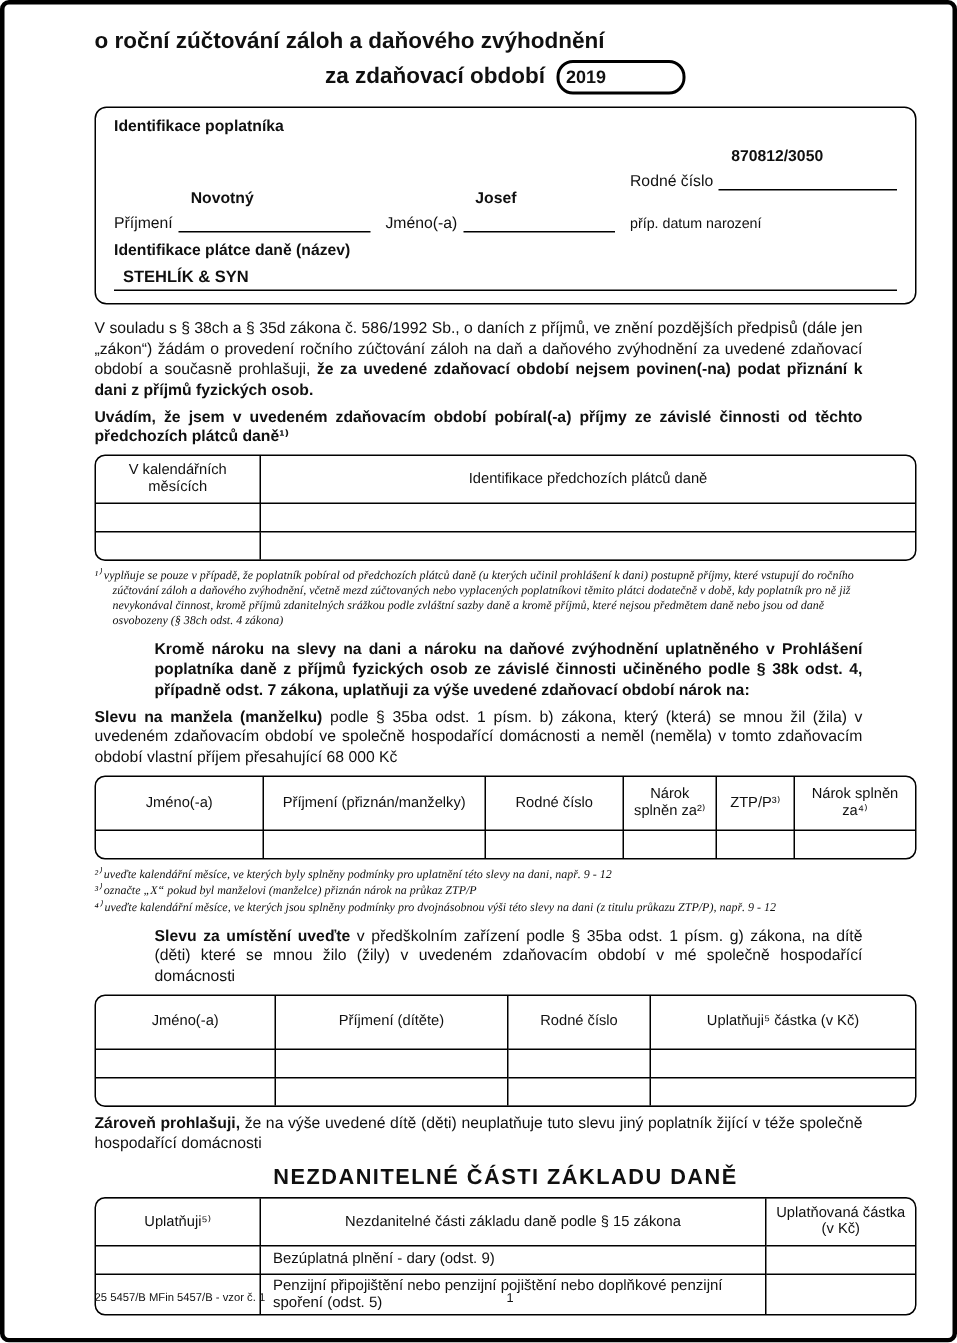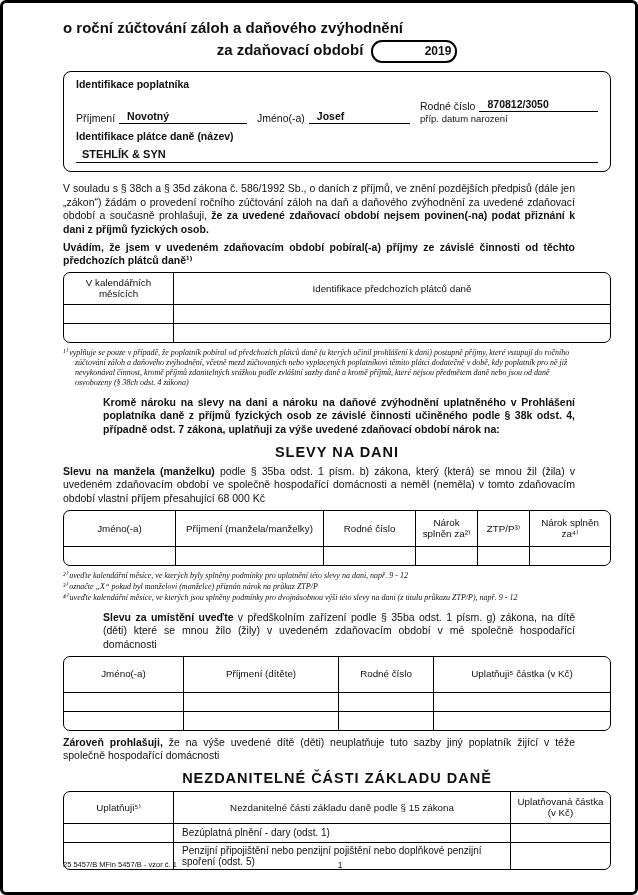--- a/index.html
+++ b/index.html
@@ -11,32 +11,32 @@
     padding:14px 18px 6px 60px; overflow:hidden; position:relative;
   }
   .content { width:548px; }
   .narrow { padding-right:36px; }
   .title { text-align:center; font-size:27px; font-weight:bold; letter-spacing:10px; margin:4px 0 2px; }
   .sub1 { text-align:left; font-size:15px; font-weight:bold; margin:2px 0; }
   .sub2 { text-align:center; font-size:15px; font-weight:bold; margin:4px 0 8px; }
   .yearbox {
     display:inline-block; min-width:86px; border:2px solid #000; border-radius:11px;
     font-size:12px; font-weight:bold; padding:2px 4px 3px; margin-left:8px;
-    vertical-align:middle; text-align:right;
+    vertical-align:middle; text-align:left;
   }
   .idbox { border:1.5px solid #000; border-radius:8px; padding:6px 12px 8px; margin:2px 0 10px; }
   .idbox .bt { font-weight:bold; font-size:10.5px; }
   .idrow { display:flex; align-items:flex-end; margin-top:8px; font-size:10.5px; }
   .lbl { white-space:nowrap; padding-right:4px; }
-  .fld { border-bottom:1px solid #000; font-weight:bold; padding:0 4px 1px 8px; min-height:12px; }
+  .fld { border-bottom:1px solid #000; font-weight:bold; padding:0 4px 16px 8px; min-height:12px; }
   .grow13 { flex:1.3; } .grow10 { flex:1; }
   .rcg { width:178px; margin-left:10px; }
   .rcline { display:flex; align-items:flex-end; }
   .rcline .fld { flex:1; }
-  .rcnote { font-size:9.5px; margin-top:1px; }
+  .rcnote { font-size:9.5px; margin-top:17px; }
   .payerlbl { font-weight:bold; font-size:10.5px; margin-top:6px; }
   .payerfld { border-bottom:1px solid #000; font-weight:bold; font-size:11px; padding:6px 4px 2px 6px; }
   .para { font-size:10.5px; line-height:1.3; text-align:justify; margin:0 0 4px; }
   .mt8 { margin-top:8px;margin-left:40px; } .mt5 { margin-top:5px; }
   .b { font-weight:bold; }
   .fnote { font-size:8px; font-style:italic; line-height:1.25; padding-left:12px; text-indent:-12px; margin:1px 0; }
   .fnblock { margin:5px 0 6px;font-family:Liberation Serif, serif; }
   .tblwrap { border:1.5px solid #000; border-radius:7px; overflow:hidden; margin:3px 0 3px; }
   .tblwrap table { border-collapse:collapse; width:calc(100% + 2px); margin:-1px; table-layout:fixed;padding-left:13px; }
   .tblwrap th, .tblwrap td { border:1px solid #000; font-weight:normal; font-size:9.8px; padding:2px 6px; }
@@ -105,38 +105,37 @@
       </tbody>
         </table>
     </div>
 
     <div class="fnblock">
       <div class="fnote narrow">¹⁾ vyplňuje se pouze v případě, že poplatník pobíral od předchozích plátců daně (u kterých učinil prohlášení k dani) postupně příjmy, které vstupují do ročního zúčtování záloh a daňového zvýhodnění, včetně mezd zúčtovaných nebo vyplacených poplatníkovi těmito plátci dodatečně v době, kdy poplatník pro ně již nevykonával činnost, kromě příjmů zdanitelných srážkou podle zvláštní sazby daně a kromě příjmů, které nejsou předmětem daně nebo jsou od daně osvobozeny (§ 38ch odst. 4 zákona)</div>
     </div>
 
     <p class="para narrow b mt8">Kromě nároku na slevy na dani a nároku na daňové zvýhodnění uplatněného v Prohlášení poplatníka daně z příjmů fyzických osob ze závislé činnosti učiněného podle § 38k odst. 4, případně odst. 7 zákona, uplatňuji za výše uvedené zdaňovací období nárok na:</p>
 
-    <div class="sech">SLEVY NA DANI</div>
 
     <p class="para narrow"><span class="b">Slevu na manžela (manželku)</span><span> podle § 35ba odst. 1 písm. b) zákona, který (která) se mnou žil (žila) v uvedeném zdaňovacím období ve společně hospodařící domácnosti a neměl (neměla) v tomto zdaňovacím období vlastní příjem přesahující 68 000 Kč</span></p>
 
     <div class="tblwrap">
       <table>
         <colgroup>
             <col style="width:112px">
             <col style="width:148px">
             <col style="width:92px">
             <col style="width:62px">
             <col style="width:52px">
             <col>
           </colgroup>
         <tbody>
             <tr class="hh36">
           <th>Jméno(-a)</th>
-          <th>Příjmení (manžela/manželky)</th>
+          <th>Příjmení (přiznán/manželky)</th>
           <th>Rodné číslo</th>
           <th>Nárok splněn za²⁾</th>
           <th>ZTP/P³⁾</th>
           <th>Nárok splněn za⁴⁾</th>
         </tr>
         <tr>
           <td></td>
               <td></td>
               <td></td>
               <td></td>
@@ -179,40 +178,40 @@
         <tr>
               <td></td>
               <td></td>
               <td></td>
               <td></td>
             </tr>
       </tbody>
         </table>
     </div>
 
-    <p class="para narrow mt5"><span class="b">Zároveň prohlašuji,</span><span> že na výše uvedené dítě (děti) neuplatňuje tuto sazby jiný poplatník žijící v téže společně hospodařící domácnosti</span></p>
+    <p class="para narrow mt5"><span class="b">Zároveň prohlašuji,</span><span> že na výše uvedené dítě (děti) neuplatňuje tuto slevu jiný poplatník žijící v téže společně hospodařící domácnosti</span></p>
 
     <div class="sech">NEZDANITELNÉ ČÁSTI ZÁKLADU DANĚ</div>
 
     <div class="tblwrap">
       <table>
         <colgroup>
             <col style="width:110px">
             <col>
             <col style="width:100px">
           </colgroup>
         <tbody>
             <tr class="hh32">
           <th>Uplatňuji⁵⁾</th>
           <th>Nezdanitelné části základu daně podle § 15 zákona</th>
           <th>Uplatňovaná částka (v Kč)</th>
         </tr>
         <tr>
               <td></td>
-              <td class="itemcell">Bezúplatná plnění - dary (odst. 1)</td>
+              <td class="itemcell">Bezúplatná plnění - dary (odst. 9)</td>
               <td></td>
             </tr>
         <tr>
               <td></td>
               <td class="itemcell">Penzijní připojištění nebo penzijní pojištění nebo doplňkové penzijní spoření (odst. 5)</td>
               <td></td>
             </tr>
 
       </tbody>
         </table>

